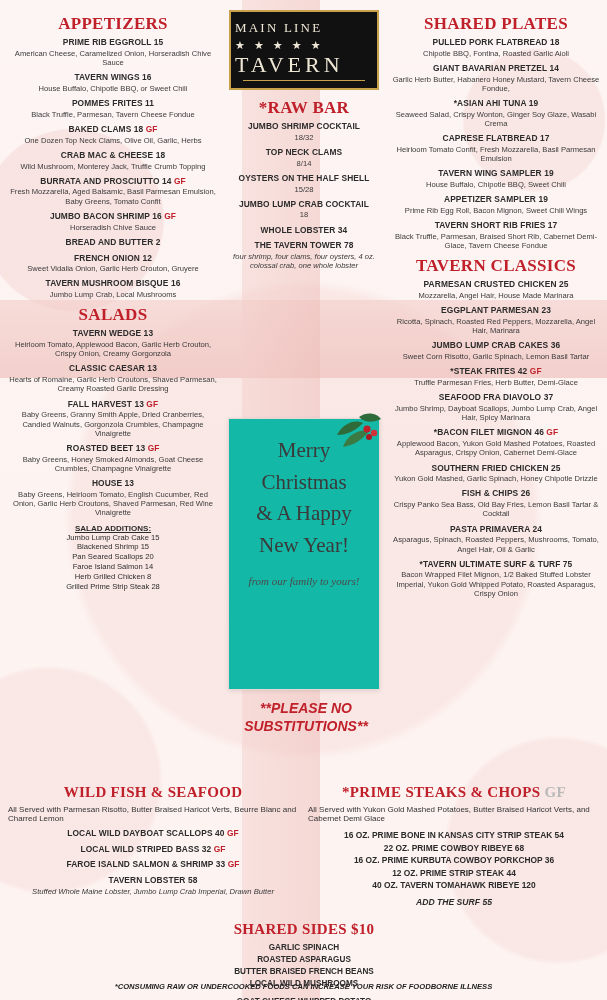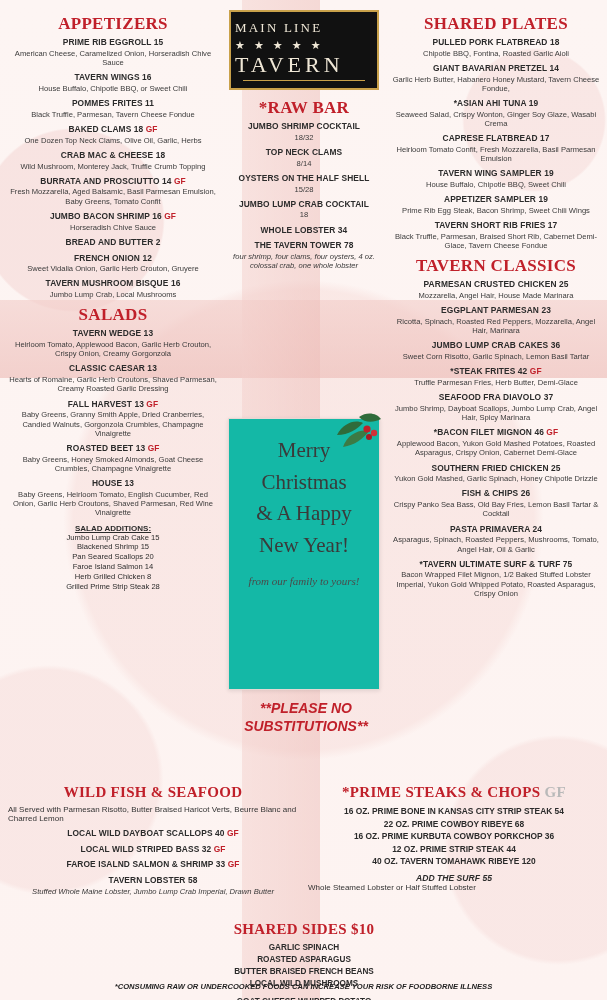--- a/index.html
+++ b/index.html
@@ -283,21 +283,21 @@
         <div class="item">
           <div class="nm">CAPRESE FLATBREAD  17</div>
           <div class="ds">Heirloom Tomato Confit, Fresh Mozzarella, Basil Parmesan Emulsion</div>
         </div>
         <div class="item">
           <div class="nm">TAVERN WING SAMPLER  19</div>
           <div class="ds">House Buffalo, Chipotle BBQ, Sweet Chili</div>
         </div>
         <div class="item">
           <div class="nm">APPETIZER SAMPLER  19</div>
-          <div class="ds">Prime Rib Egg Steak, Bacon Shrimp, Sweet Chili Wings</div>
+          <div class="ds">Prime Rib Egg Roll, Bacon Mignon, Sweet Chili Wings</div>
         </div>
         <div class="item">
           <div class="nm">TAVERN SHORT RIB FRIES  17</div>
           <div class="ds">Black Truffle, Parmesan, Braised Short Rib, Cabernet Demi-Glace, Tavern Cheese Fondue</div>
         </div>
       </div>
 
     <h2 class="section">TAVERN CLASSICS</h2>
     <div id="classics-list">
         <div class="item">
@@ -379,29 +379,29 @@
           <div class="ds italic">Stuffed Whole Maine Lobster, Jumbo Lump Crab Imperial, Drawn Butter</div>
         </div>
       </div>
   </div>
 
   <div class="bot steaks">
     <h2 class="section small">
       <span>*PRIME STEAKS &amp; CHOPS</span>
       <span style="color:#b9b9b9">GF</span>
     </h2>
+    <div class="sub-note">All Served with Yukon Gold Mashed Potatoes, Butter Braised Haricot Verts, and Cabernet Demi Glace</div>
     <div id="steak-lines">
         <div class="steak-line">16 OZ. PRIME BONE IN KANSAS CITY STRIP STEAK 54</div>
         <div class="steak-line">22 OZ. PRIME COWBOY RIBEYE 68</div>
         <div class="steak-line">16 OZ. PRIME KURBUTA COWBOY PORKCHOP 36</div>
         <div class="steak-line">12 OZ. PRIME STRIP STEAK 44</div>
         <div class="steak-line">40 OZ. TAVERN TOMAHAWK RIBEYE 120</div>
       </div>
     <div class="addsurf">ADD THE SURF 55</div>
-    <div class="sub-note">Whole Steamed Lobster or Half Stuffed Lobster</div>
   </div>
 
   <div class="bot sides">
     <h2 class="section small">SHARED SIDES $10</h2>
     <div class="sides-grid" id="sides-grid">
         <div class="sides-col">
           <div>GARLIC SPINACH</div>
           <div>ROASTED ASPARAGUS</div>
           <div>BUTTER BRAISED FRENCH BEANS</div>
           <div>LOCAL WILD MUSHROOMS</div>

